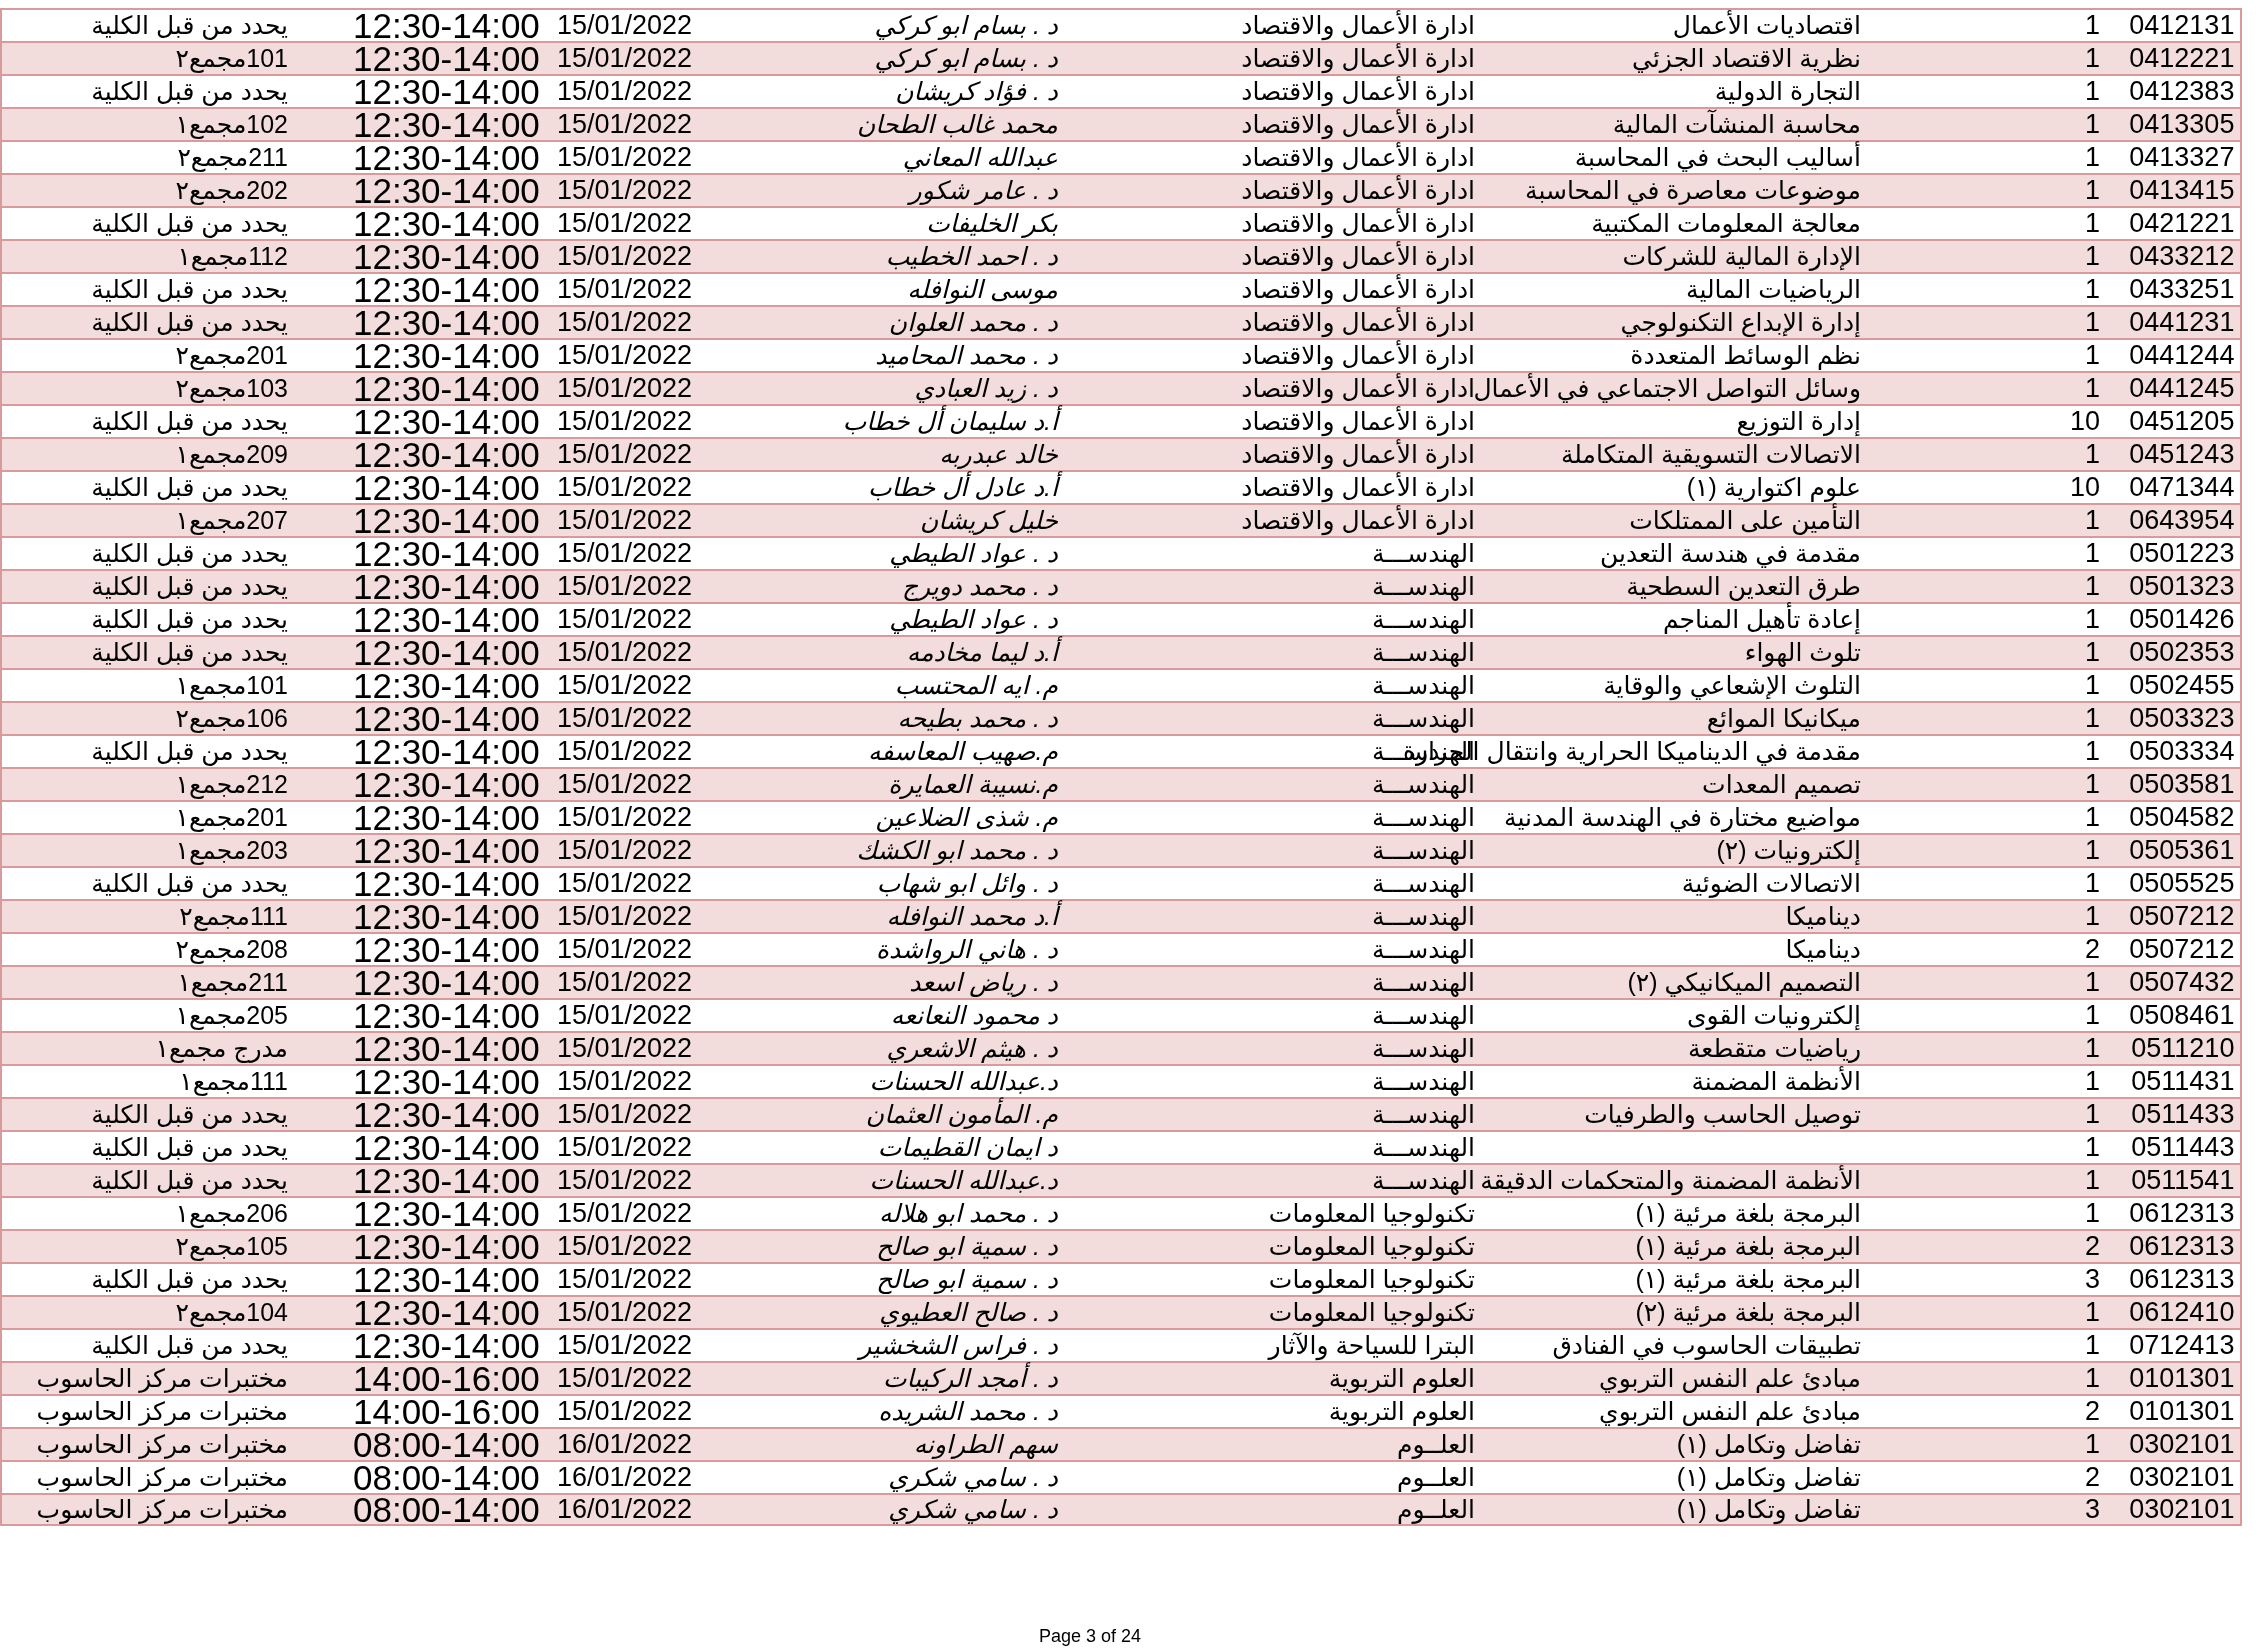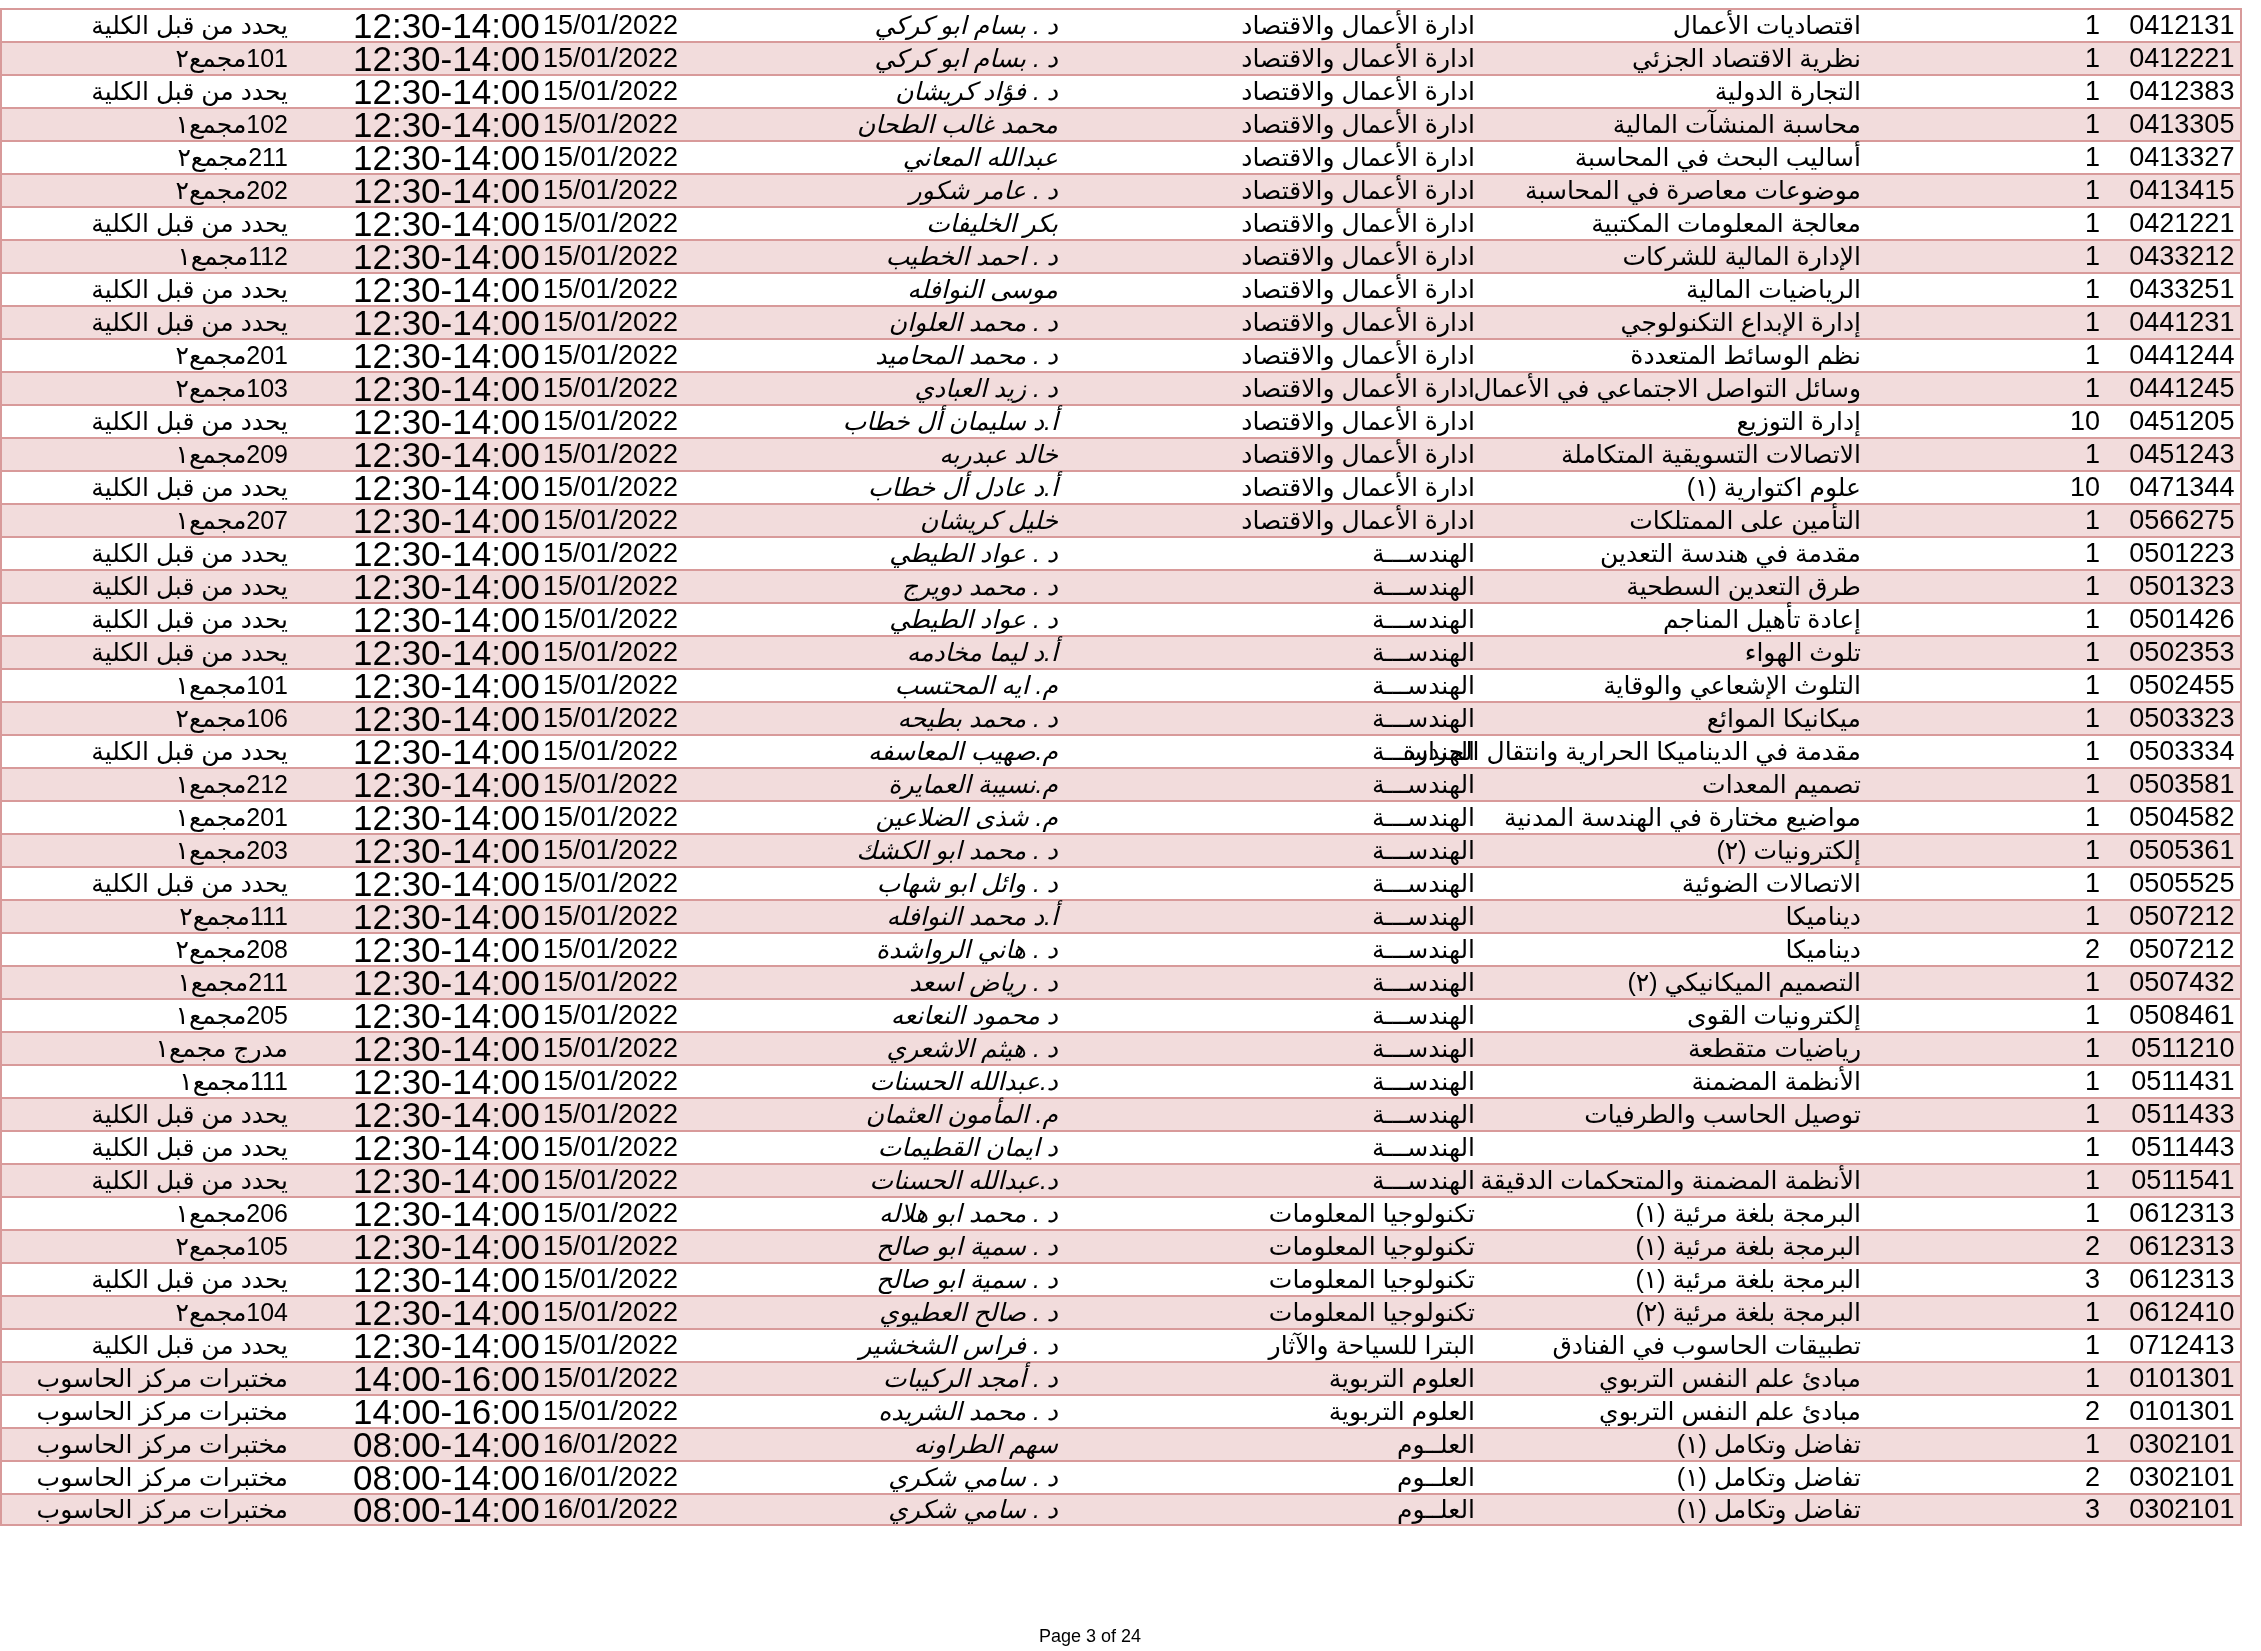--- a/index.html
+++ b/index.html
@@ -22,21 +22,21 @@
   .cell {
     position: absolute; top: 0; height: 100%;
     display: flex; align-items: center;
     font-size: 25px; white-space: nowrap; line-height: 1;
   }
   .c-code   { right: 5.6px;   width: 119px; justify-content: flex-end; font-size: 27px; }
   .c-sec    { right: 140px; width: 42px;  justify-content: flex-end; font-size: 27px; }
   .c-course { right: 379px; width: 505px; justify-content: flex-start; direction: rtl; text-align: right; }
   .c-dept   { right: 765px; width: 393px; justify-content: flex-start; direction: rtl; }
   .c-inst   { right: 1182px; width: 365px; justify-content: flex-start; direction: rtl; font-style: italic; }
-  .c-date   { left: 541px;  width: 154px; justify-content: flex-start; font-size: 27px; text-align: center; }
+  .c-date   { left: 555px;  width: 154px; justify-content: flex-start; font-size: 27px; text-align: center; }
   .c-time   { left: 351px;  width: 161px; justify-content: flex-start; font-size: 35px; }
   .c-room   { right: 1952px; width: 295px; justify-content: flex-start; direction: rtl; }
   .footer {
     position: absolute; left: 1039px; top: 1627px;
     font-size: 18px; line-height: 1;
   }
 </style>
 </head>
 <body>
 
@@ -200,21 +200,21 @@
     <div class="cell c-sec">10</div>
     <div class="cell c-course">علوم اكتوارية (١)</div>
     <div class="cell c-dept">ادارة الأعمال والاقتصاد</div>
     <div class="cell c-inst">أ.د عادل أل خطاب</div>
     <div class="cell c-date">15/01/2022</div>
     <div class="cell c-time">12:30-14:00</div>
     <div class="cell c-room">يحدد من قبل الكلية</div>
   </div>
 
   <div class="row alt">
-    <div class="cell c-code">0566275</div>
+    <div class="cell c-code">0643954</div>
     <div class="cell c-sec">1</div>
     <div class="cell c-course">التأمين على الممتلكات</div>
     <div class="cell c-dept">ادارة الأعمال والاقتصاد</div>
     <div class="cell c-inst">خليل كريشان</div>
     <div class="cell c-date">15/01/2022</div>
     <div class="cell c-time">12:30-14:00</div>
     <div class="cell c-room">207مجمع١</div>
   </div>
 
   <div class="row plain">

